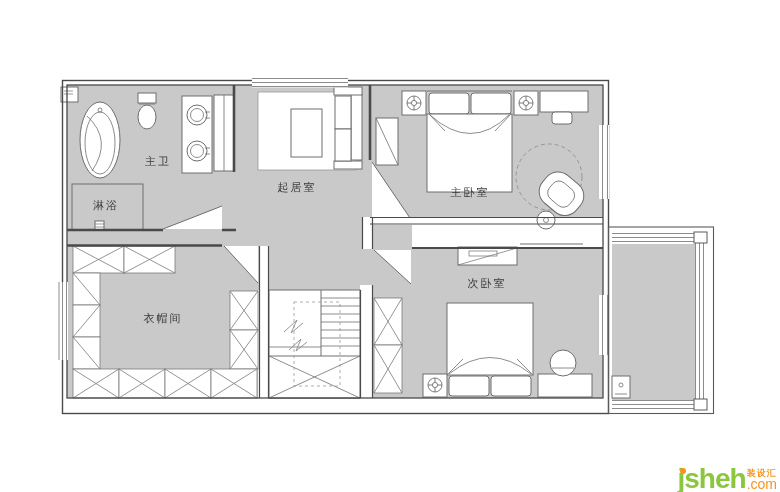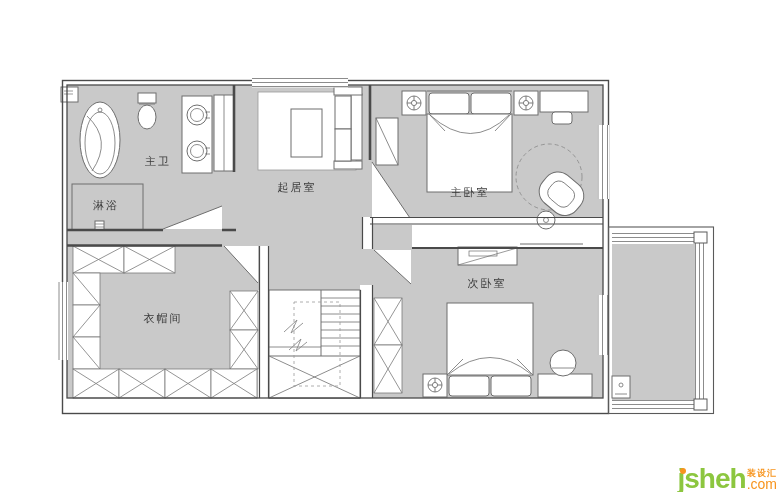--- a/index.html
+++ b/index.html
@@ -23,21 +23,21 @@
   }
   .wm-brand{
     position:relative;
     font-size:28px;font-weight:bold;letter-spacing:-1px;line-height:0.85;
     color:#8cc63f;
   }
   .wm-jdot{
     position:absolute;left:2px;top:1px;width:6px;height:6px;border-radius:50%;
     background:#f7941d;
   }
-  .wm-col{display:flex;flex-direction:column;align-items:flex-end;margin-left:1px;}
+  .wm-col{display:flex;flex-direction:column;align-items:flex-start;margin-left:1px;}
   .wm-tagline{
     font-size:9px;font-weight:bold;letter-spacing:1px;line-height:1;
     color:#f7941d;
   }
   .wm-tld{
     font-size:14px;font-weight:normal;line-height:0.9;
     color:#f7941d;
   }
 </style>
 </head>

